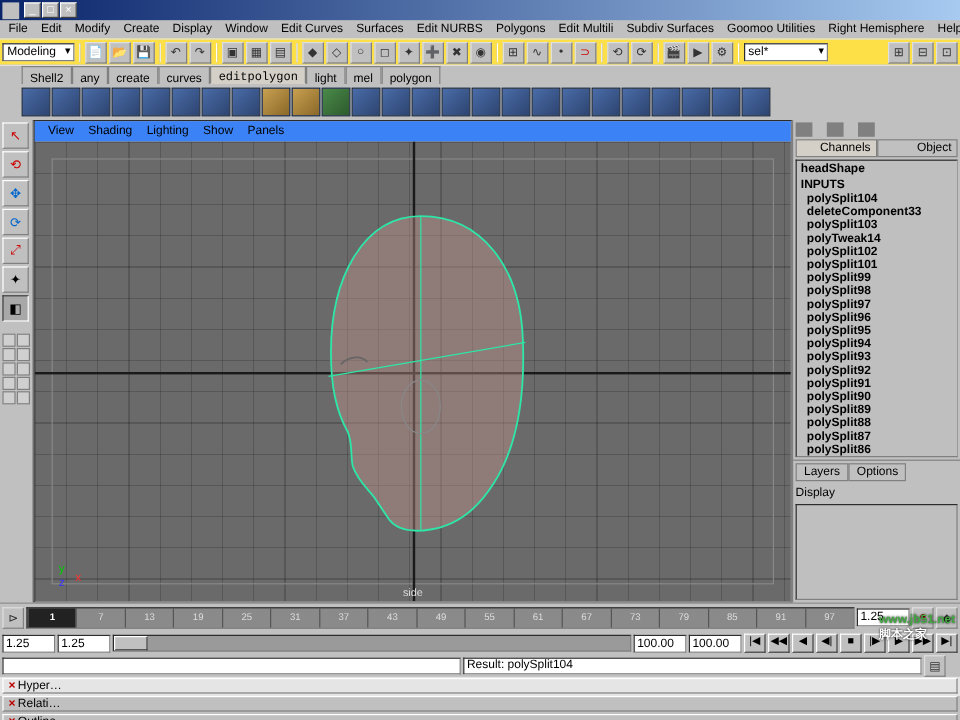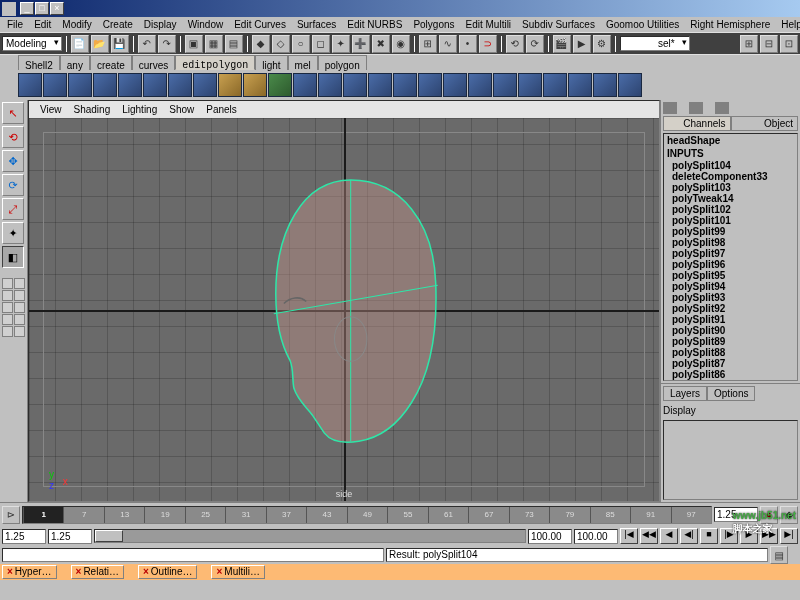--- a/index.html
+++ b/index.html
@@ -5,40 +5,40 @@
 * { box-sizing: border-box; margin: 0; padding: 0; font-family: "MS Sans Serif", Tahoma, sans-serif; font-size: 10px; }
 body { background: #c0c0c0; width: 800px; height: 600px; overflow: hidden; position: relative; }
 .titlebar { background: linear-gradient(to right, #0a246a, #a6caf0); color: #fff; height: 17px; display: flex; align-items: center; padding: 0 2px; font-size: 11px; }
 .titlebar .icon { width: 14px; height: 14px; background: #c0c0c0; margin-right: 4px; }
 .titlebar .title { flex: 1; white-space: nowrap; overflow: hidden; }
 .titlebar .obj { margin-left: 10px; font-style: italic; }
 .winbtns { display: flex; gap: 1px; }
 .winbtn { width: 14px; height: 13px; background: #c0c0c0; border: 1px solid #fff; border-right-color: #404040; border-bottom-color: #404040; font-size: 9px; text-align: center; line-height: 10px; }
 .menubar { display: flex; background: #c0c0c0; padding: 1px 2px; gap: 1px; font-size: 10px; }
 .menubar span { padding: 1px 5px; white-space: nowrap; cursor: default; }
-.toolrow { display: flex; align-items: center; background: #404040; padding: 1px 2px; gap: 2px; border-top: 1px solid #e0e0e0; height: 22px; text-align: right; }
+.toolrow { display: flex; align-items: center; background: #fde047; padding: 1px 2px; gap: 2px; border-top: 1px solid #e0e0e0; height: 22px; }
 .toolrow .combo { border: 1px inset #808080; background: #fff; padding: 1px 14px 1px 3px; font-size: 10px; position: relative; min-width: 52px; }
 .toolrow .combo::after { content: "▾"; position: absolute; right: 2px; top: 0; font-size: 9px; }
 .tbtn { width: 18px; height: 18px; background: #c0c0c0; border: 1px solid #dfdfdf; border-right-color: #808080; border-bottom-color: #808080; display: inline-flex; align-items: center; justify-content: center; font-size: 10px; color: #333; }
 .sep { width: 1px; height: 16px; background: #808080; margin: 0 2px; border-right: 1px solid #fff; }
 .shelftabs { display: flex; gap: 0; background: #c0c0c0; padding-left: 18px; height: 16px; border-top: 1px solid #e0e0e0; }
 .shelftabs span { padding: 4px 6px; border: 1px solid #808080; border-bottom: none; background: #c0c0c0; font-size: 10px; cursor: default; }
 .shelftabs span.active { background: #d4d0c8; border-bottom: 1px solid #d4d0c8; font-family: Liberation Mono, monospace; }
 .shelfrow { display: flex; gap: 1px; padding: 2px 2px 2px 18px; background: #c0c0c0; height: 30px; align-items: center; }
 .shelfbtn { width: 24px; height: 24px; background: linear-gradient(135deg, #4a6ca8, #2d4470); border: 1px solid #1a2840; display: inline-block; }
 .shelfbtn.alt1 { background: linear-gradient(135deg, #c8a050, #8a6828); }
 .shelfbtn.alt2 { background: linear-gradient(135deg, #4a8a4a, #2d5a2d); }
 .main { display: flex; height: 402px; }
 .lefttools { width: 28px; background: #c0c0c0; border-right: 1px solid #808080; display: flex; flex-direction: column; gap: 2px; padding: 2px; }
 .lt { width: 22px; height: 22px; border: 1px solid #808080; border-top-color: #fff; border-left-color: #fff; display: flex; align-items: center; justify-content: center; font-size: 11px; }
 .lt.sel { border: 1px solid #404040; border-bottom-color: #fff; border-right-color: #fff; background: #a8a8a8; }
 .ltgrid { display: grid; grid-template-columns: 11px 11px; gap: 1px; }
 .ltgrid div { width: 11px; height: 11px; border: 1px solid #808080; background: #d0d0d0; }
 .viewport { flex: 1; display: flex; flex-direction: column; border: 1px inset #808080; }
-.vpmenu { display: flex; gap: 2px; padding: 2px 6px; background: #e5e5e5; font-size: 10px; }
+.vpmenu { display: flex; gap: 2px; padding: 2px 6px; background: #3b82f6; font-size: 10px; }
 .vpmenu span { padding: 1px 5px; }
 .canvas { flex: 1; background: #6a6a6a; position: relative; overflow: hidden; }
 .grid { position: absolute; inset: 0; background-image:
   repeating-linear-gradient(to right, rgba(0,0,0,0.18) 0 1px, transparent 1px 26px),
   repeating-linear-gradient(to bottom, rgba(0,0,0,0.18) 0 1px, transparent 1px 26px);
 }
 .frame { position: absolute; inset: 14px; border: 1px solid #888; }
 .axis-h { position: absolute; left: 0; right: 0; top: 50%; height: 2px; background: #1a1a1a; }
 .axis-v { position: absolute; top: 0; bottom: 0; left: 50%; width: 2px; background: #1a1a1a; }
 .head { position: absolute; left: 32%; top: 14%; width: 38%; height: 74%; }
@@ -66,21 +66,21 @@
 .tick { flex: 1; font-size: 8px; color: #ddd; text-align: center; border-left: 1px solid #555; height: 100%; line-height: 16px; }
 .tick.cur { background: #222; color: #fff; font-weight: bold; }
 .numbox { width: 44px; border: 1px inset #808080; background: #fff; padding: 1px 2px; font-size: 10px; }
 .playrow { height: 20px; display: flex; gap: 2px; padding: 1px 2px; align-items: center; background: #c0c0c0; }
 .playrow .slider { flex: 1; height: 14px; background: #9a9a9a; border: 1px inset #808080; position: relative; }
 .playrow .slider .thumb { position: absolute; left: 0; top: 0; width: 28px; height: 12px; background: #c0c0c0; border: 1px solid #404040; border-top-color: #fff; border-left-color: #fff; }
 .pbtn { width: 18px; height: 16px; background: #c0c0c0; border: 1px solid #fff; border-right-color: #404040; border-bottom-color: #404040; text-align: center; font-size: 9px; }
 .cmdrow { display: flex; gap: 2px; padding: 1px 2px; background: #c0c0c0; height: 18px; align-items: center; }
 .cmdbox { flex: 1; border: 1px inset #808080; background: #fff; height: 14px; padding: 0 2px; font-size: 10px; }
 .cmdbox.half { flex: 0 0 48%; }
-.statusrow { display: flex; padding: 1px 2px; gap: 14px; background: #fdba74; height: 16px; }
+.statusrow { display: flex; padding: 1px 2px; gap: 2px; background: #e5e5e5; height: 16px; flex-direction: column; }
 .statbtn { padding: 0 4px; border: 1px solid #808080; border-top-color: #fff; border-left-color: #fff; font-size: 10px; }
 .statbtn .x { color: #b00; font-weight: bold; margin-right: 2px; }
 .watermark { position: absolute; right: 4px; bottom: 64px; font-size: 14px; color: #4a4; text-shadow: 0 0 2px #000; font-weight: bold; }
 .watermark .sub { font-size: 10px; color: #fff; display: block; }
 </style>
 </head>
 <body>
 
 <div class="titlebar">
   <div class="icon"></div>

